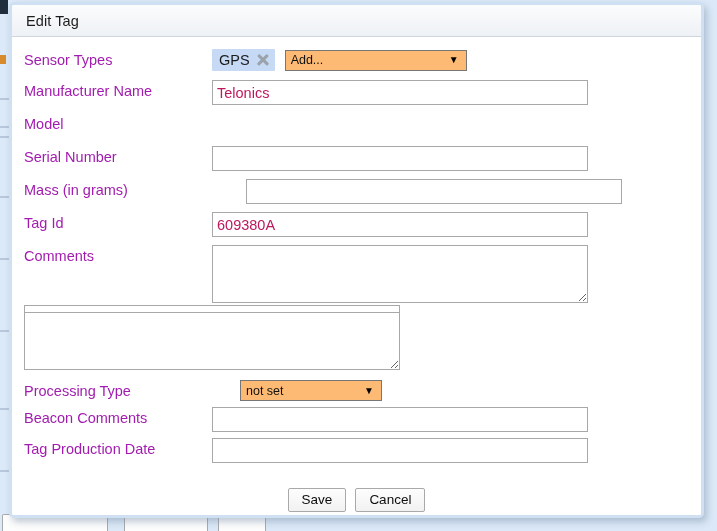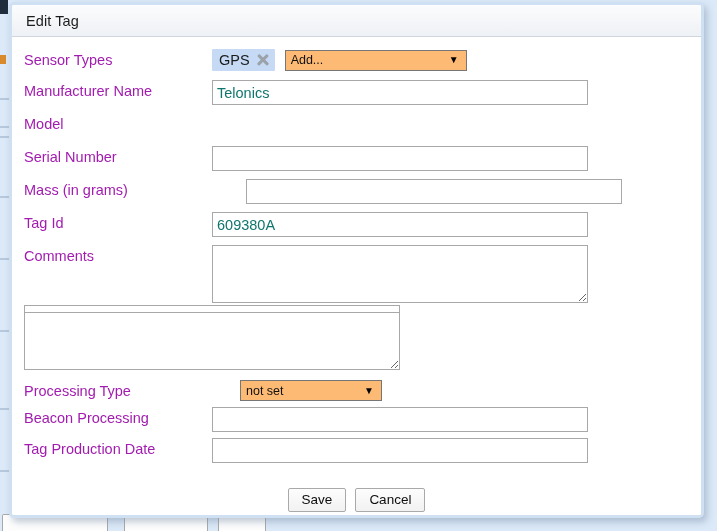--- a/index.html
+++ b/index.html
@@ -131,21 +131,21 @@
 
   
   .text-input {
     width: 376px;
     height: 25px;
     box-sizing: border-box;
     border: 1px solid #a8a8a8;
     background: #ffffff;
     font-family: "Liberation Sans", sans-serif;
     font-size: 14.5px;
-    color: #0f766e;
+    color: #be185d;
     padding: 0 4px;
     outline: none;
     border-radius: 0;
   }
   .textarea {
     width: 376px;
     height: 58px;
     box-sizing: border-box;
     border: 1px solid #a8a8a8;
     background: #fff;
@@ -333,21 +333,21 @@
         <div class="row-label">Processing Type</div>
         <div class="row-field">
           <div class="select select-proc">
             <span>not set</span>
             <span class="caret">▼</span>
           </div>
         </div>
       </div>
 
       <div class="row r-beacon">
-        <div class="row-label">Beacon Processing</div>
+        <div class="row-label">Beacon Comments</div>
         <div class="row-field">
           <input class="text-input" type="text" value="" style="">
         </div>
       </div>
 
       <div class="row r-prod">
         <div class="row-label">Tag Production Date</div>
         <div class="row-field">
           <input class="text-input" type="text" value="" style="">
         </div>

